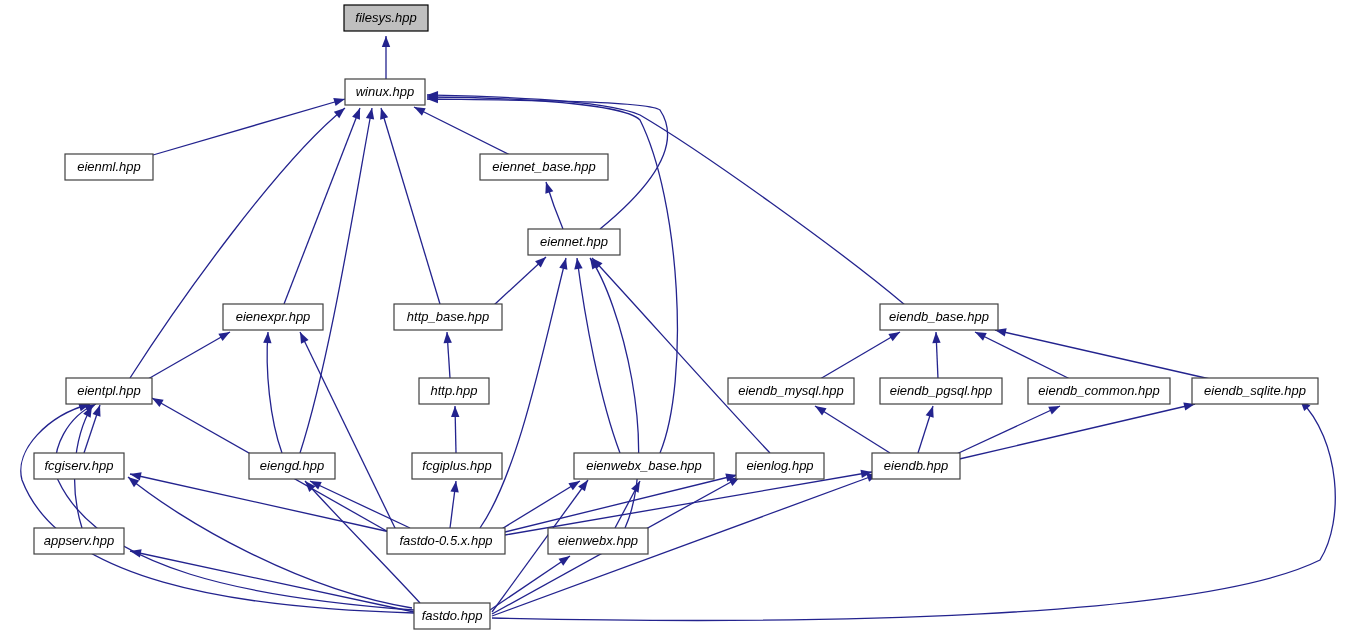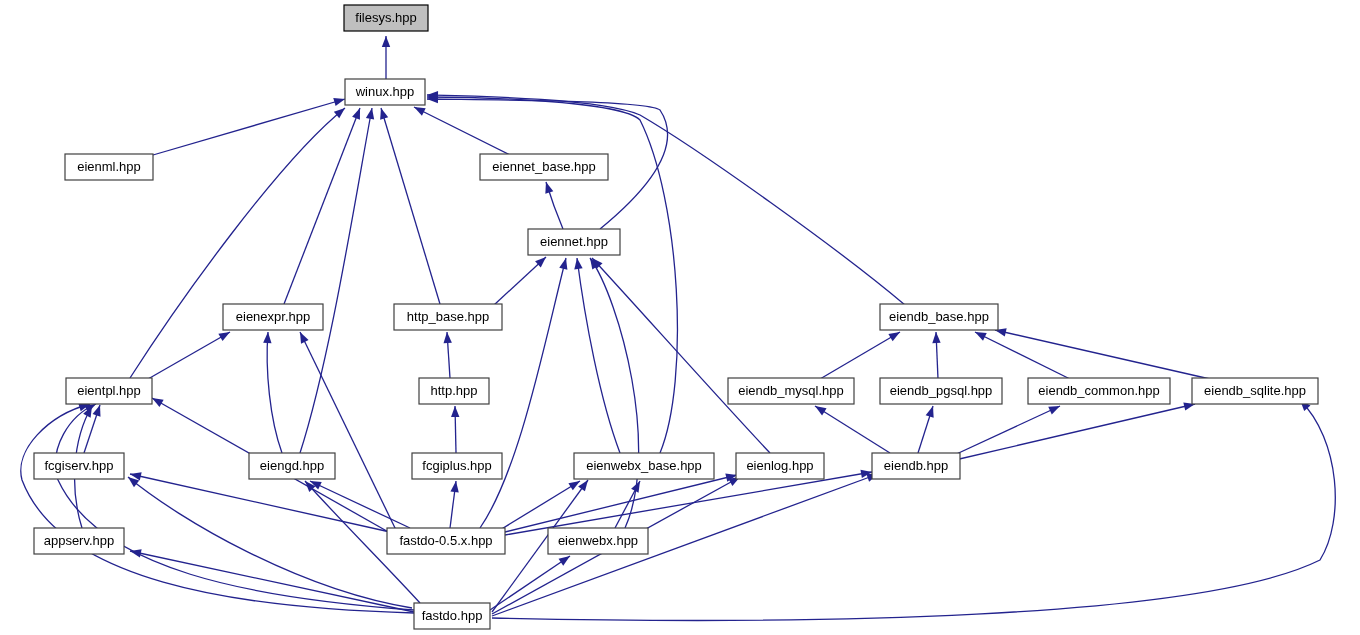--- a/index.html
+++ b/index.html
@@ -10,20 +10,21 @@
   body {
     width: 1360px;
     height: 635px;
     font-family: "Liberation Sans", sans-serif;
     overflow: hidden;
   }
   #graph-root {
     position: relative;
     width: 1336px;
     height: 635px;
+    font-style: italic;
   }
   svg#dep-graph {
     display: block;
     width: 1360px;
     height: 635px;
   }
   .node-box {
     fill: #ffffff;
     stroke: #404040;
     stroke-width: 1.2;

